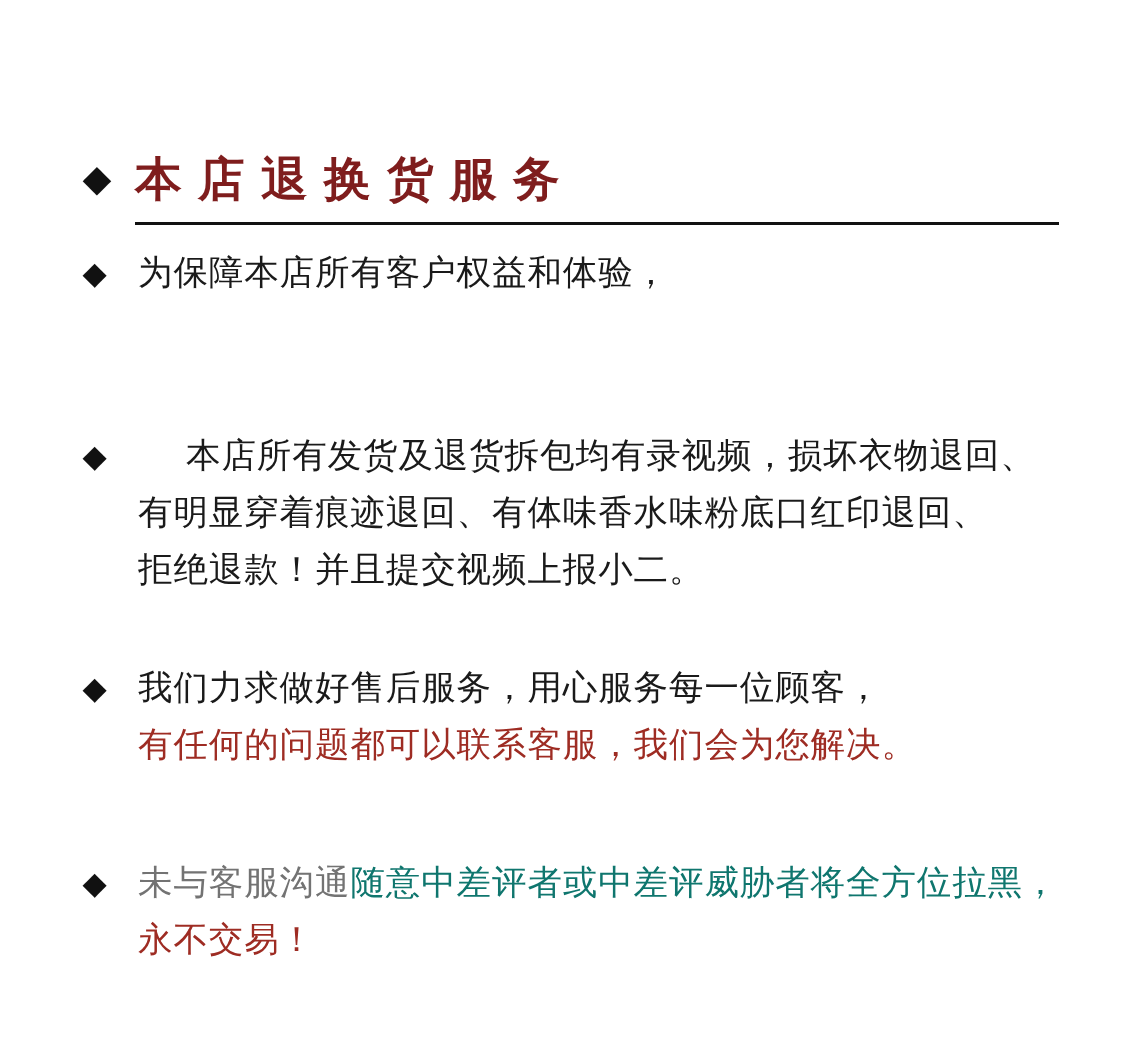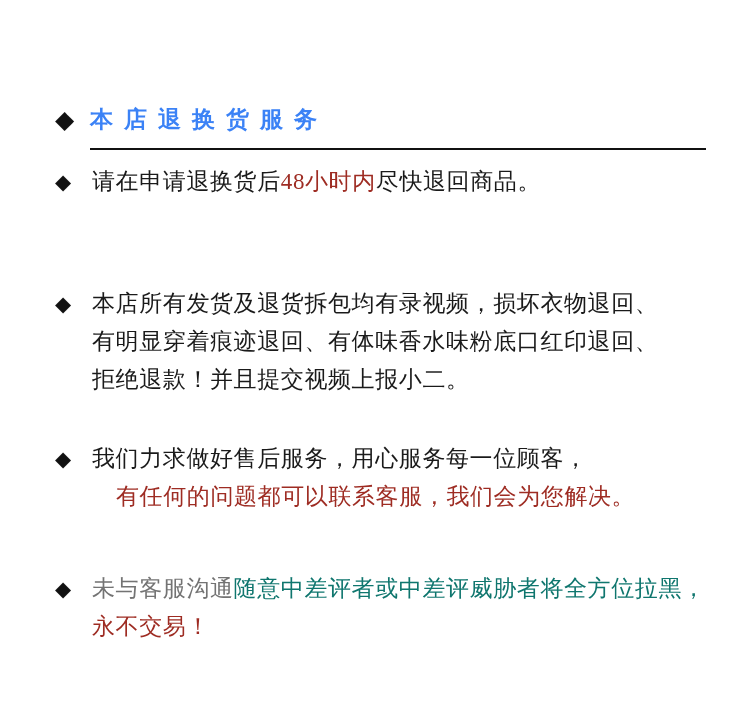--- a/index.html
+++ b/index.html
@@ -25,25 +25,25 @@
   }
   .title-bullet {
     font-size: 25px;
     line-height: 40px;
     width: 35px;
     flex: none;
     color: #111111;
   }
   .title-text {
     margin: 0;
-    font-size: 23px;
+    font-size: 31px;
     font-weight: bold;
     line-height: 40px;
     letter-spacing: 11px;
-    color: #3b82f6;
+    color: #7f1d1d;
     white-space: nowrap;
   }
   .title-underline {
     position: absolute;
     left: 90px;
     top: 148px;
     width: 616px;
     height: 2px;
     background: #111111;
   }
@@ -85,38 +85,38 @@
 
   <header class="title-row">
     <span class="title-bullet">◆</span>
     <h1 class="title-text">本店退换货服务</h1>
   </header>
   <div class="title-underline"></div>
 
   <section class="para" id="p1">
     <span class="para-bullet">◆</span>
     <div class="para-content">
-      <p class="line"><span class="seg" style="color: rgb(26, 26, 26);">请在申请退换货后</span><span class="seg" style="color: rgb(158, 44, 35);">48小时内</span><span class="seg" style="color: rgb(26, 26, 26);">尽快退回商品。</span></p>
+      <p class="line"><span class="seg" style="color: rgb(26, 26, 26);">为保障本店所有客户权益和体验，</span></p>
     </div>
   </section>
 
   <section class="para" id="p2">
     <span class="para-bullet">◆</span>
     <div class="para-content">
-      <p class="line"><span class="seg" style="color: rgb(26, 26, 26);">本店所有发货及退货拆包均有录视频，损坏衣物退回、</span></p>
+      <p class="line"><span class="seg" style="color: rgb(26, 26, 26); margin-left: 32px;">本店所有发货及退货拆包均有录视频，损坏衣物退回、</span></p>
       <p class="line"><span class="seg" style="color: rgb(26, 26, 26); text-align: center;">有明显穿着痕迹退回、有体味香水味粉底口红印退回、</span></p>
       <p class="line"><span class="seg" style="color: rgb(26, 26, 26); margin-top: 39px;">拒绝退款！并且提交视频上报小二。</span></p>
     </div>
   </section>
 
   <section class="para" id="p3">
     <span class="para-bullet">◆</span>
     <div class="para-content">
       <p class="line"><span class="seg" style="color: rgb(26, 26, 26); text-align: center;">我们力求做好售后服务，用心服务每一位顾客，</span></p>
-      <p class="line"><span class="seg" style="color: rgb(158, 44, 35); margin-left: 24px;">有任何的问题都可以联系客服，我们会为您解决。</span></p>
+      <p class="line"><span class="seg" style="color: rgb(158, 44, 35);">有任何的问题都可以联系客服，我们会为您解决。</span></p>
     </div>
   </section>
 
   <section class="para" id="p4">
     <span class="para-bullet">◆</span>
     <div class="para-content">
       <p class="line"><span class="seg" style="color: #737373;">未与客服沟通</span><span class="seg" style="color: #0f766e;">随意中差评者或中差评威胁者将全方位拉黑，</span></p>
       <p class="line"><span class="seg" style="color: rgb(158, 44, 35);">永不交易！</span></p>
     </div>
   </section>

